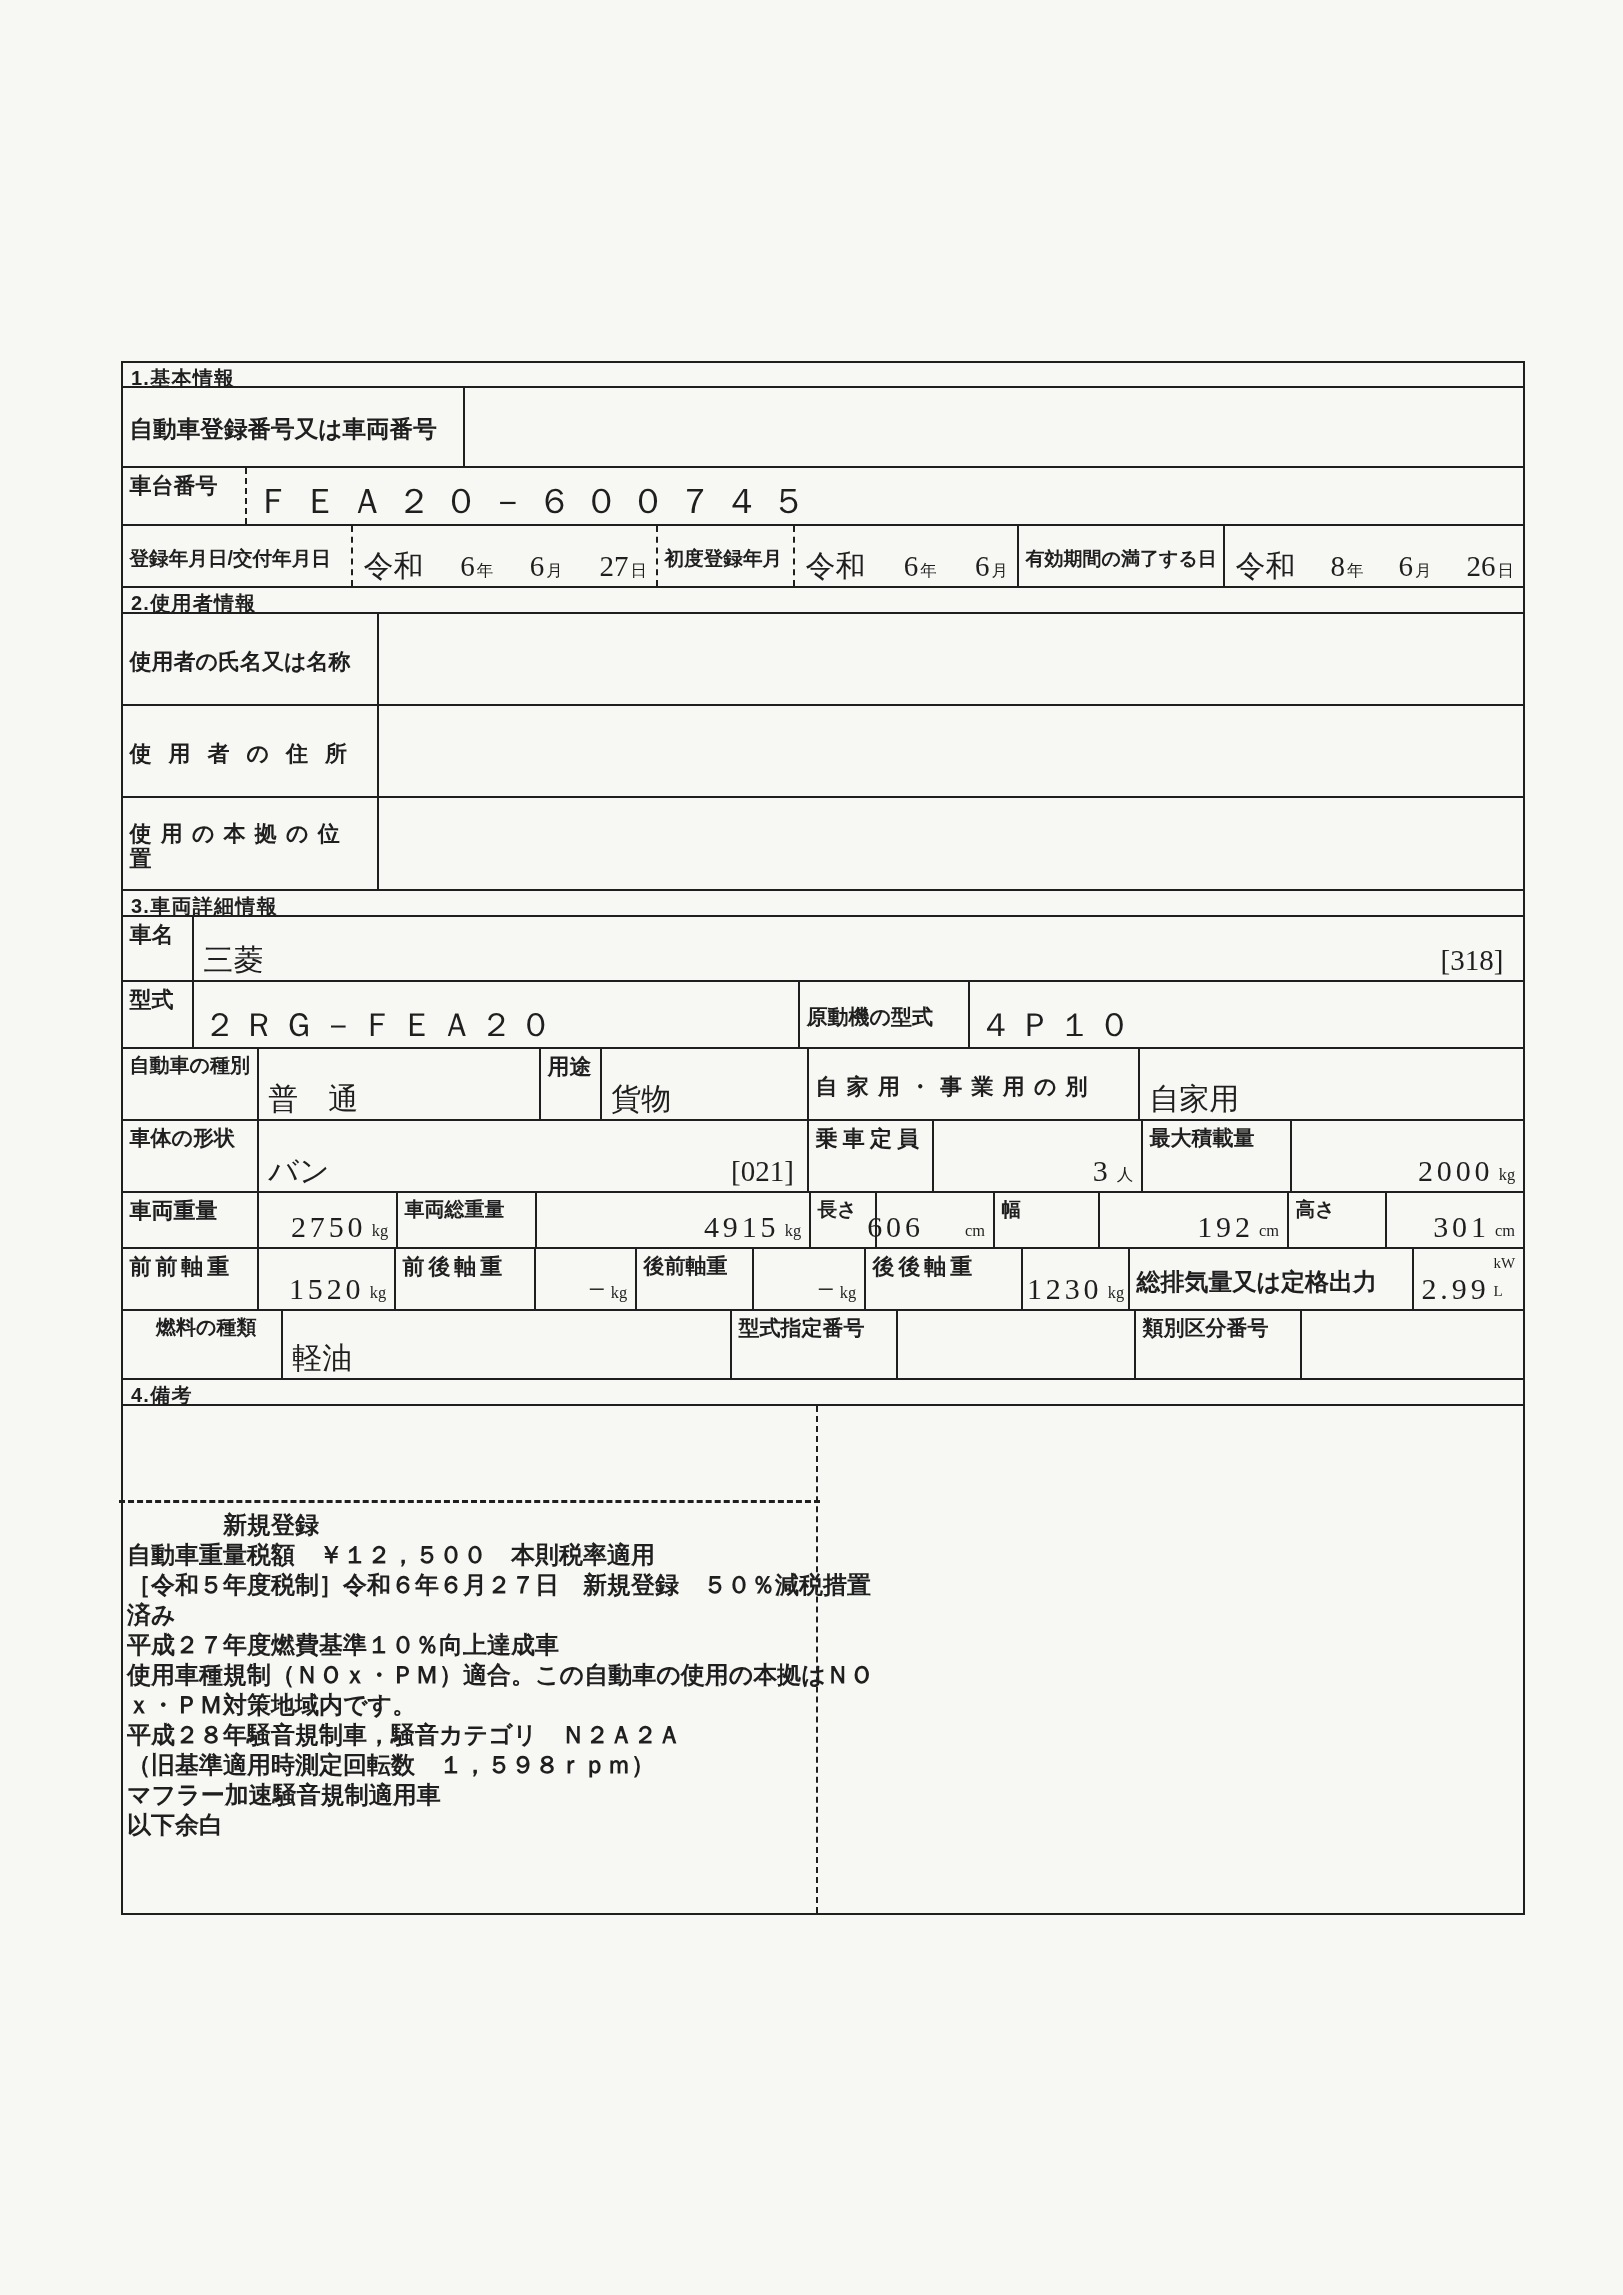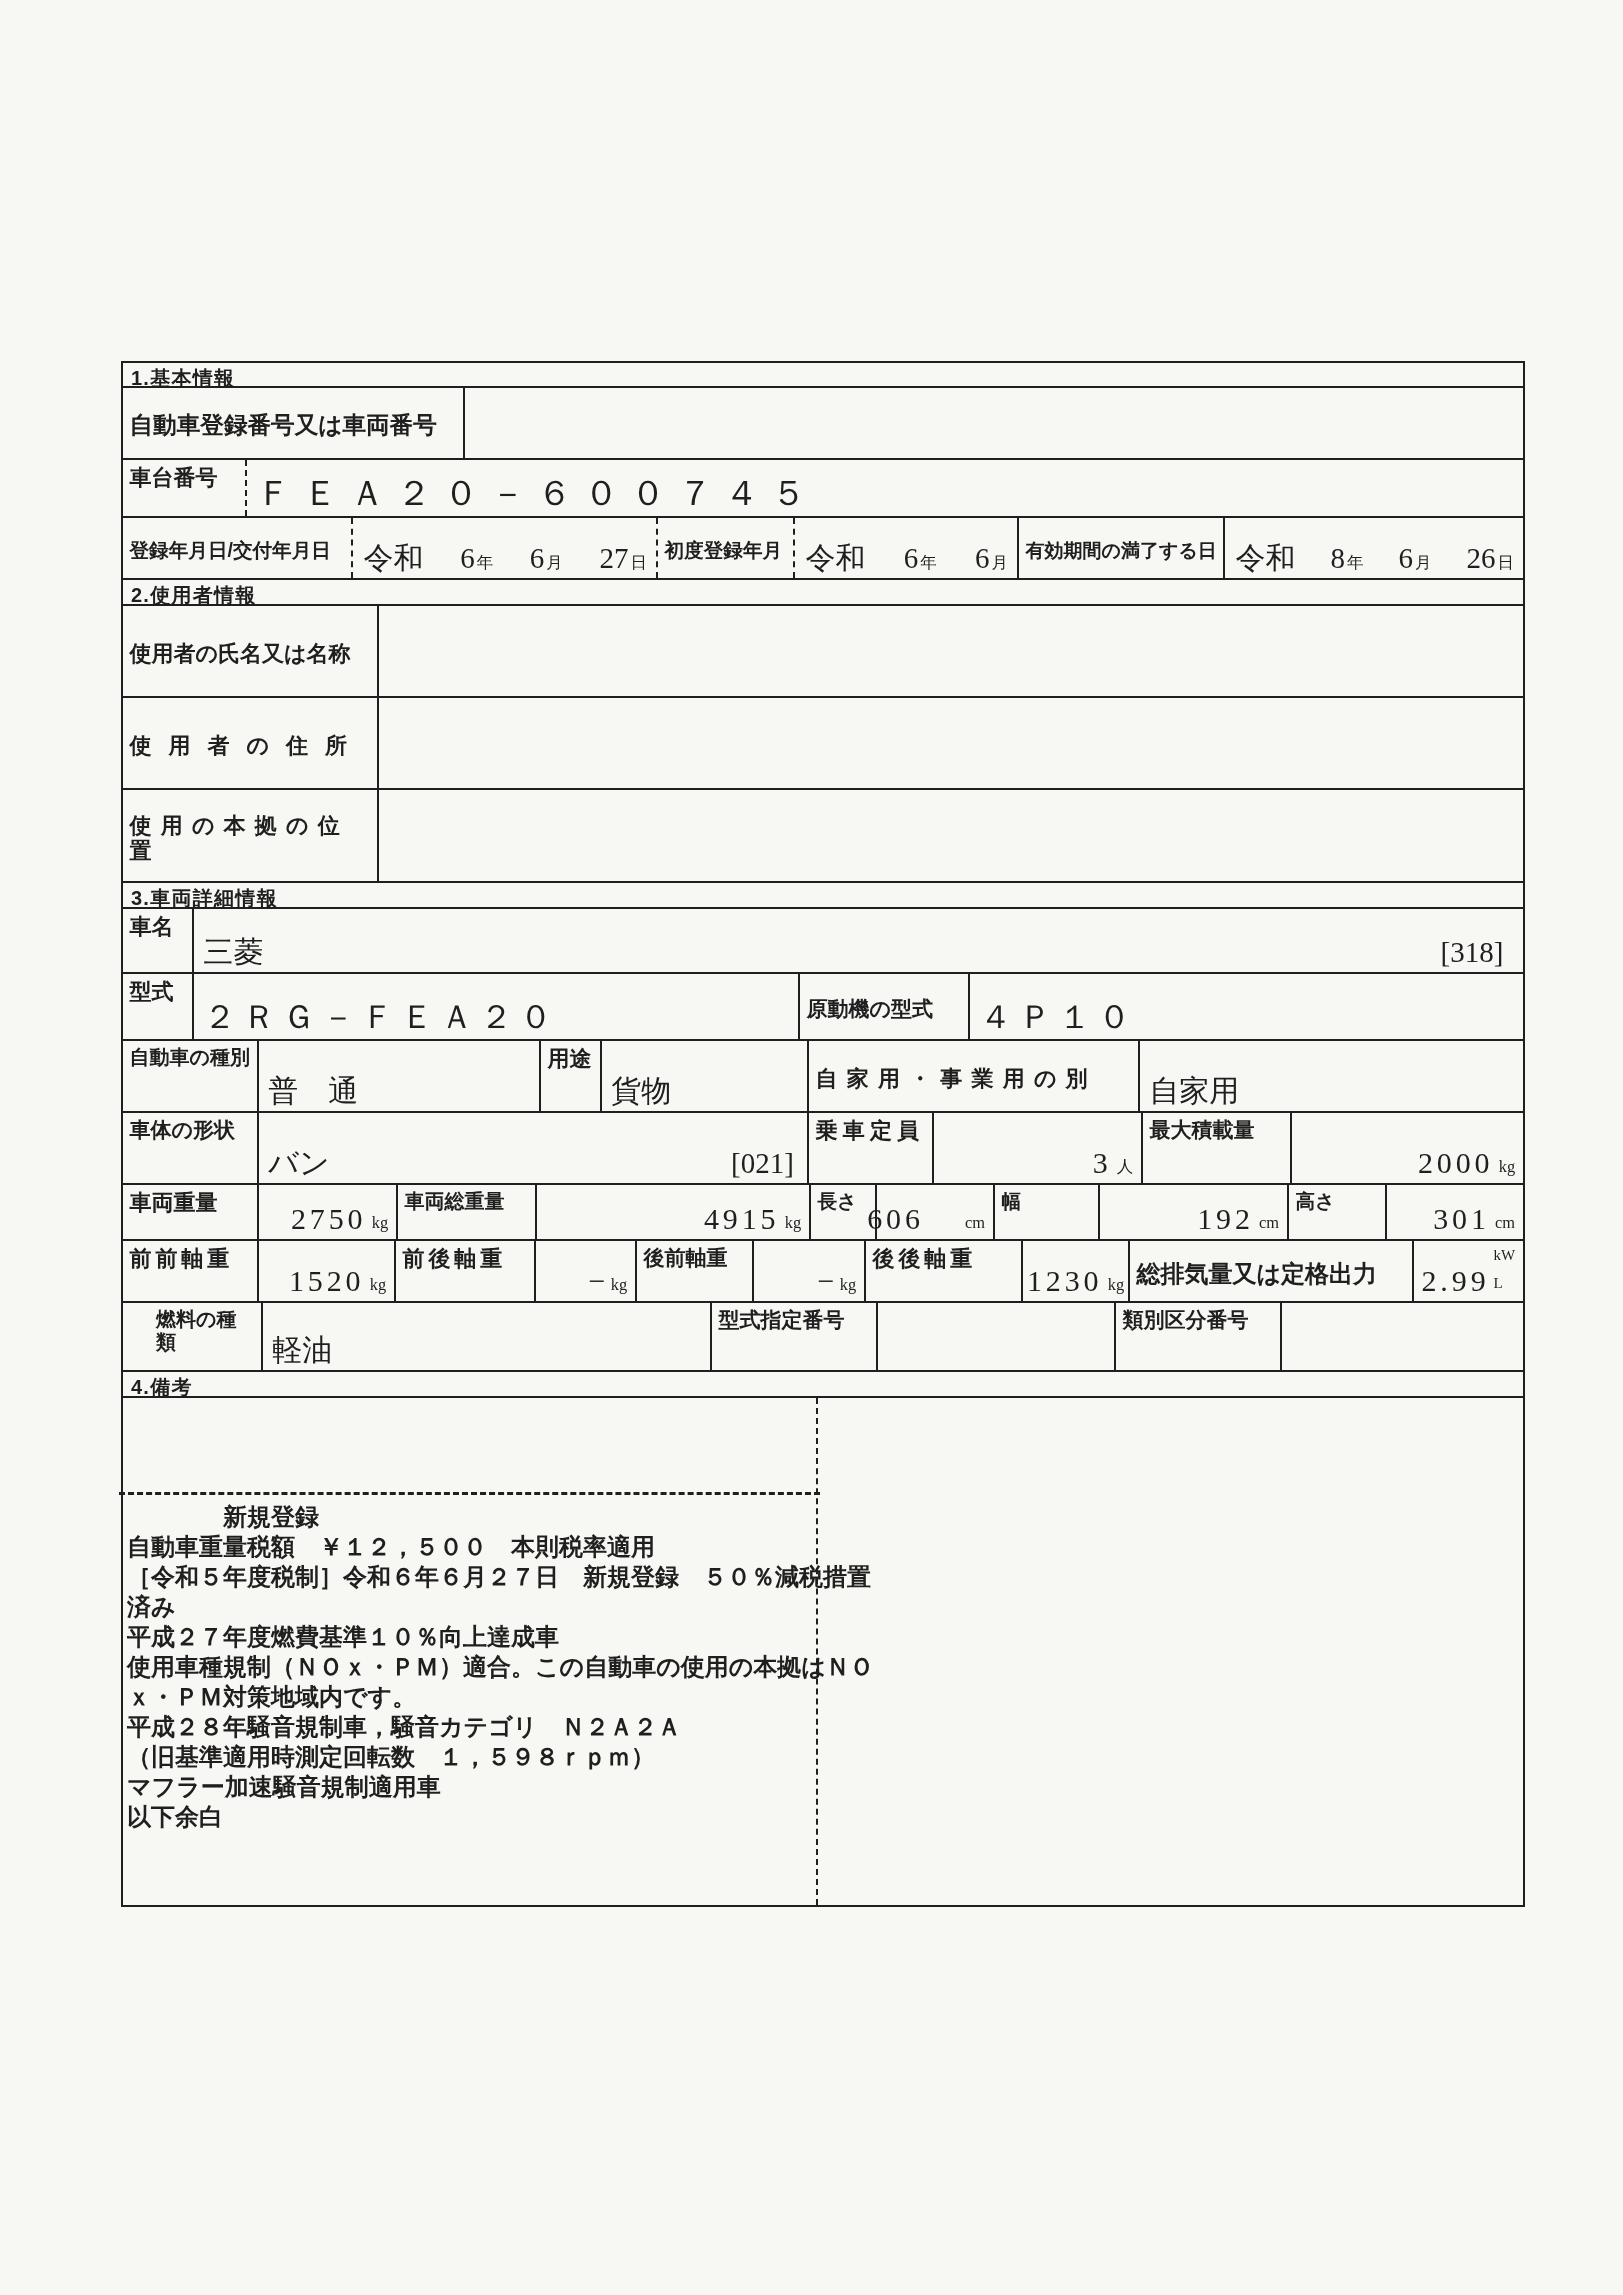--- a/index.html
+++ b/index.html
@@ -63,21 +63,21 @@
 
 <div id="sheet">
 
 
   <div class="table">
 
     <div class="row" style="height:25px;">
       <div class="secbar">1.基本情報</div>
     </div>
 
-    <div class="row" style="height:72px;">
+    <div class="row" style="height:80px;">
       <div class="c lbl" style="width:342px;font-size:23.6px;align-items:center;">自動車登録番号又は車両番号</div>
       <div class="c val" style="flex:1;"></div>
     </div>
 
     <div class="row" style="height:58px;">
       <div class="c lbl dashr" style="width:124px;">車台番号</div>
       <div class="c val chassis-val" style="flex:1;">ＦＥＡ２０－６００７４５</div>
     </div>
 
     <div class="row" style="height:62px;">
@@ -245,21 +245,21 @@
       <div class="c val right" style="flex:1;align-items:stretch;">
         <span style="align-self:flex-end;" class="sp-small">2.99</span>
         <span class="stack-unit">
           <span>kW</span>
           <span>L</span>
         </span>
       </div>
     </div>
 
     <div class="row" style="height:69px;">
-      <div class="c lbl" style="width:140px;font-size:20px;padding-left:33px;">燃料の種類</div>
+      <div class="c lbl" style="width:160px;font-size:20px;padding-left:33px;">燃料の種類</div>
       <div class="c val big-jp" style="width:449px;">軽油</div>
       <div class="c lbl" style="width:166px;font-size:21px;">型式指定番号</div>
       <div class="c val" style="width:238px;"></div>
       <div class="c lbl" style="width:166px;font-size:21px;">類別区分番号</div>
       <div class="c val" style="flex:1;"></div>
     </div>
 
     <div class="row" style="height:26px;">
       <div class="secbar">4.備考</div>
     </div>

